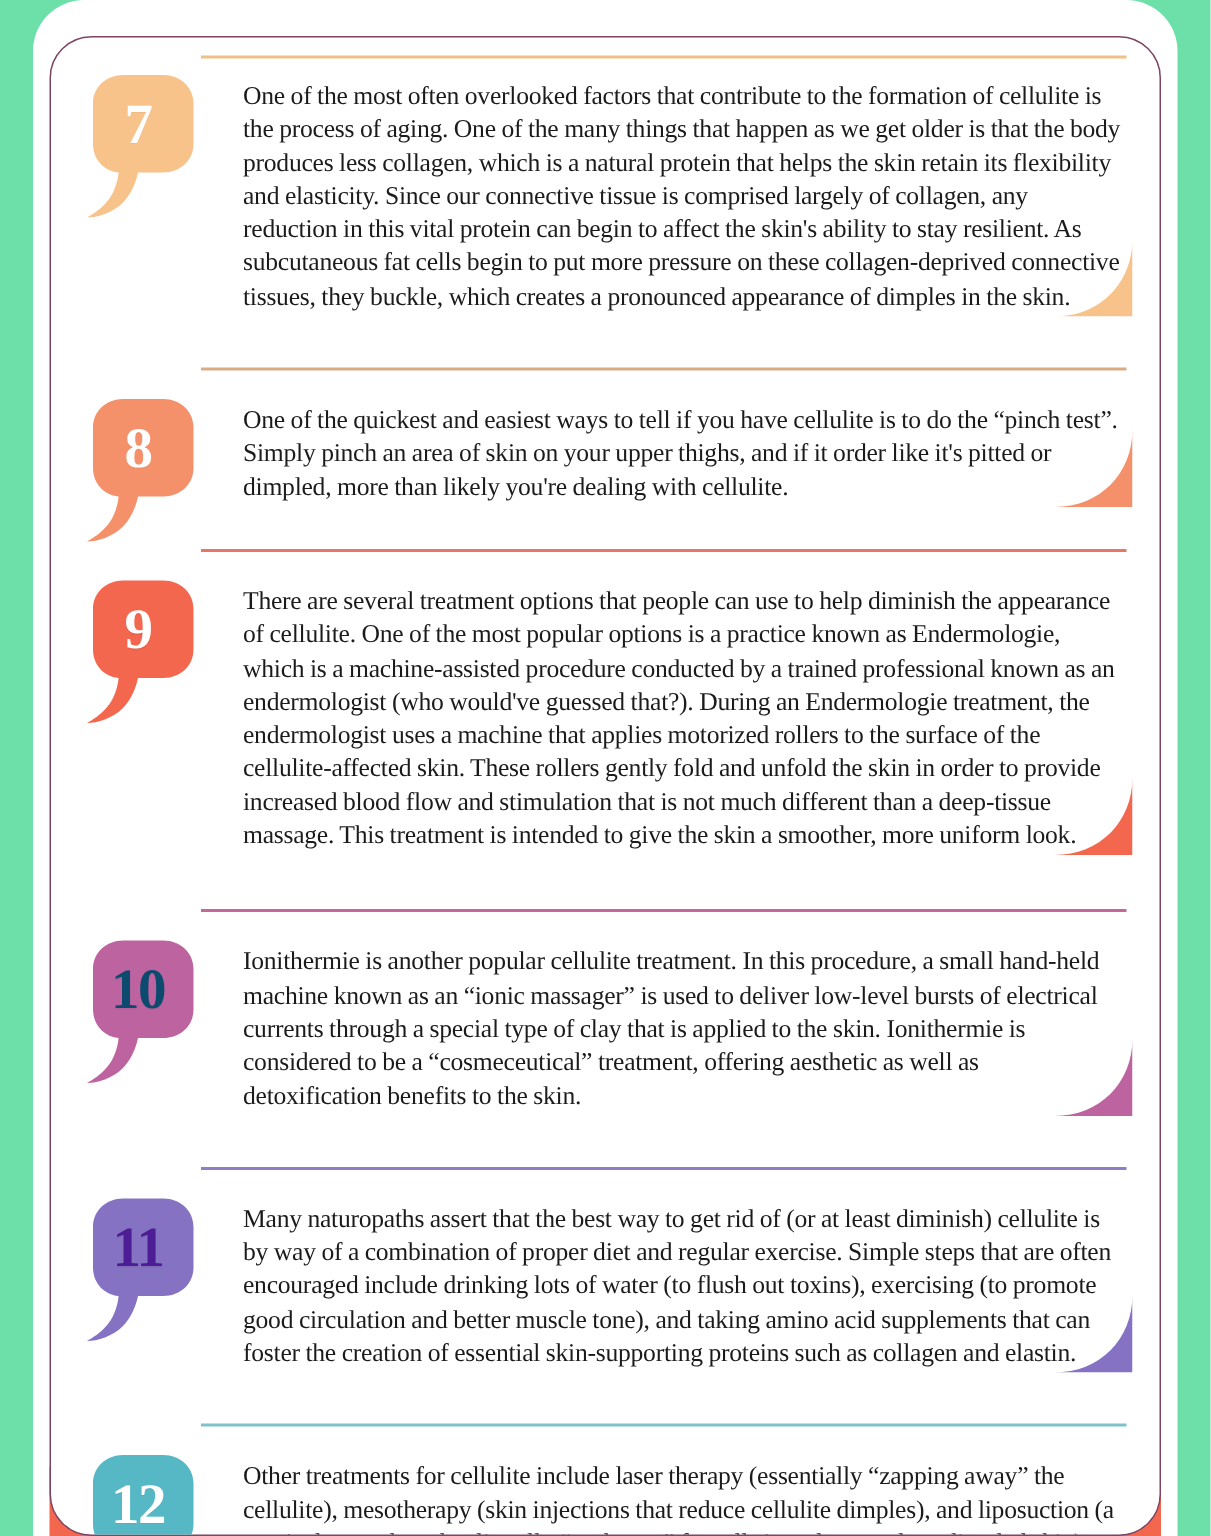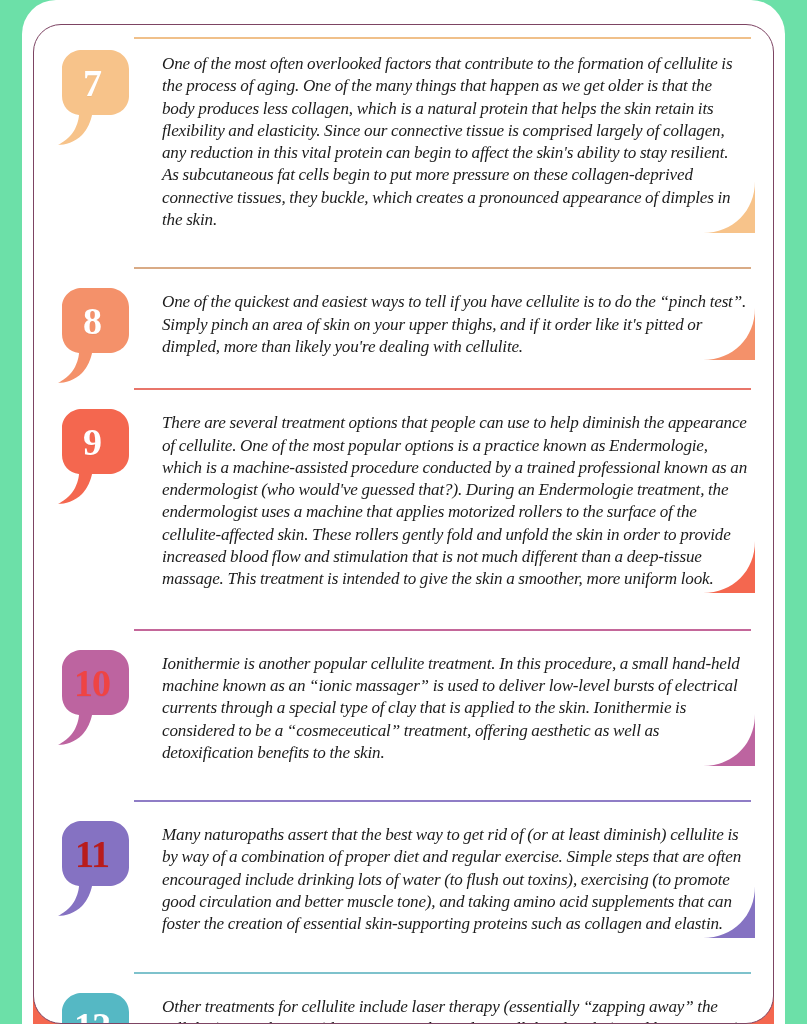--- a/index.html
+++ b/index.html
@@ -121,21 +121,20 @@
     margin-right: 26px;
     padding-top: 10px;
     padding-bottom: 6px;
     font-family: "Liberation Serif", "DejaVu Serif", serif;
     font-size: 17.1px;
     line-height: 22.3px;
     color: #1b1b1b;
     text-align: left;
     letter-spacing: -0.18px;
     word-spacing: -0.3px;
-    font-style: italic;
   }
 
   
   .corner-flourish {
     position: absolute;
     right: 18px;
     bottom: 4px;
     width: 52px;
     height: 52px;
     pointer-events: none;
@@ -209,38 +208,38 @@
           </div>
         </div>
       </div>
       <div class="fact-section s10">
         <div class="section-divider" style="background: rgb(196, 103, 154);"></div>
         <div class="section-body">
           <div class="number-badge">
             <svg viewBox="0 0 75 97" xmlns="http://www.w3.org/2000/svg">
               <path d="M6,20 C6,9 15,1 26,1 L53,1 C64,1 73,9 73,20 L73,47 C73,58 64,66 53,66 L36,66 C36,66 34,78 26,86 C19,93 9,96 2,96 C2,96 14,90 19,80 C23,72 23,66 23,66 C13,65 6,57 6,47 Z" fill="#bd64a0"></path>
             </svg>
-            <div class="badge-number" style="color: #ef4444;">10</div>
+            <div class="badge-number" style="color: #0c4a6e;">10</div>
           </div>
           <p class="fact-text" style="color: rgb(27, 27, 27);">Ionithermie is another popular cellulite treatment. In this procedure, a small hand-held machine known as an “ionic massager” is used to deliver low-level bursts of electrical currents through a special type of clay that is applied to the skin. Ionithermie is considered to be a “cosmeceutical” treatment, offering aesthetic as well as detoxification benefits to the skin.</p>
           <div class="corner-flourish">
             <svg viewBox="0 0 52 52" xmlns="http://www.w3.org/2000/svg">
               <path d="M0,52 C30,52 52,30 52,0 L52,52 Z" fill="#bd64a0"></path>
             </svg>
           </div>
         </div>
       </div>
       <div class="fact-section s11">
         <div class="section-divider" style="background: rgb(143, 125, 198);"></div>
         <div class="section-body">
           <div class="number-badge">
             <svg viewBox="0 0 75 97" xmlns="http://www.w3.org/2000/svg">
               <path d="M6,20 C6,9 15,1 26,1 L53,1 C64,1 73,9 73,20 L73,47 C73,58 64,66 53,66 L36,66 C36,66 34,78 26,86 C19,93 9,96 2,96 C2,96 14,90 19,80 C23,72 23,66 23,66 C13,65 6,57 6,47 Z" fill="#8572c2"></path>
             </svg>
-            <div class="badge-number" style="color: #b91c1c; text-align: right;">11</div>
+            <div class="badge-number" style="color: #4c1d95; text-align: right;">11</div>
           </div>
           <p class="fact-text" style="color: rgb(27, 27, 27);">Many naturopaths assert that the best way to get rid of (or at least diminish) cellulite is by way of a combination of proper diet and regular exercise. Simple steps that are often encouraged include drinking lots of water (to flush out toxins), exercising (to promote good circulation and better muscle tone), and taking amino acid supplements that can foster the creation of essential skin-supporting proteins such as collagen and elastin.</p>
           <div class="corner-flourish">
             <svg viewBox="0 0 52 52" xmlns="http://www.w3.org/2000/svg">
               <path d="M0,52 C30,52 52,30 52,0 L52,52 Z" fill="#8572c2"></path>
             </svg>
           </div>
         </div>
       </div>
       <div class="fact-section s12">

